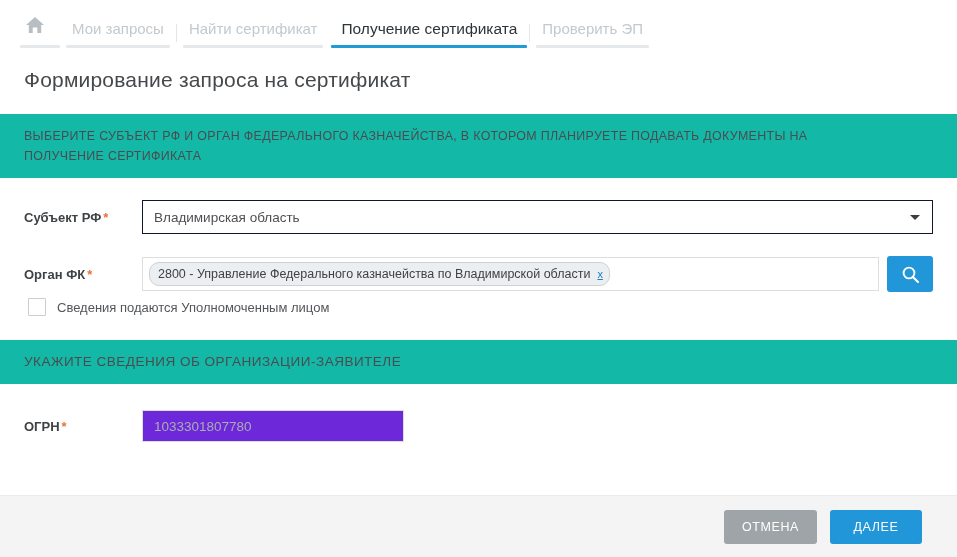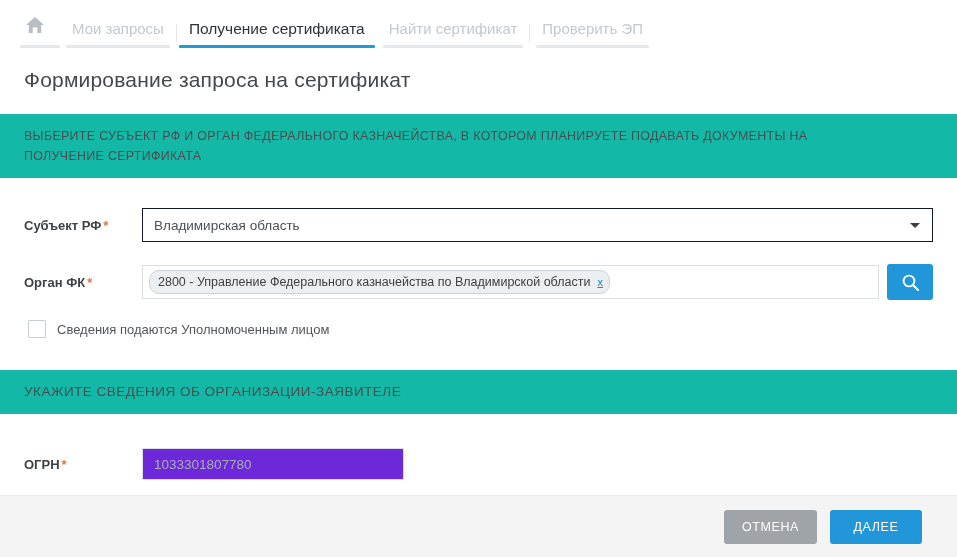--- a/index.html
+++ b/index.html
@@ -109,21 +109,21 @@
     transform: scaleX(0.92);
     transform-origin: left center;
     max-width: 980px;
   }
   .section-band.wide .section-title {
     transform: scaleX(1);
     letter-spacing: 0.5px;
   }
 
   
-  .form-area { padding: 8px 24px; }
+  .form-area { padding: 0 24px; }
   .row {
     display: flex;
     align-items: center;
     margin-top: 22px;
   }
   .row .label {
     width: 118px;
     flex: 0 0 118px;
     font-size: 13px;
     font-weight: bold;
@@ -208,21 +208,21 @@
     justify-content: center;
     cursor: pointer;
     flex: 0 0 46px;
   }
   .search-btn svg { display: block; }
 
   
   .checkrow {
     display: flex;
     align-items: center;
-    margin-top: 20px;
+    margin-top: 6px;
     padding-left: 4px;
   }
   .checkbox {
     width: 16px;
     height: 16px;
     border: 1px solid #c9ced2;
     background: #fff;
     margin-right: 11px;
     flex: 0 0 16px;
     cursor: pointer;
@@ -286,27 +286,27 @@
     </svg>
   </div>
   <div class="home-underline"></div>
 
   <div class="tab">
     <span>Мои запросы</span>
     <span class="tab-underline"></span>
   </div>
   <div class="tab-sep"></div>
 
+  <div class="tab">
+    <span>Найти сертификат</span>
+    <span class="tab-underline"></span>
+  </div>
+
   <div class="tab active">
     <span>Получение сертификата</span>
-    <span class="tab-underline"></span>
-  </div>
-
-  <div class="tab">
-    <span>Найти сертификат</span>
     <span class="tab-underline"></span>
   </div>
   <div class="tab-sep"></div>
 
   <div class="tab">
     <span>Проверить ЭП</span>
     <span class="tab-underline"></span>
   </div>
 </div>
 

